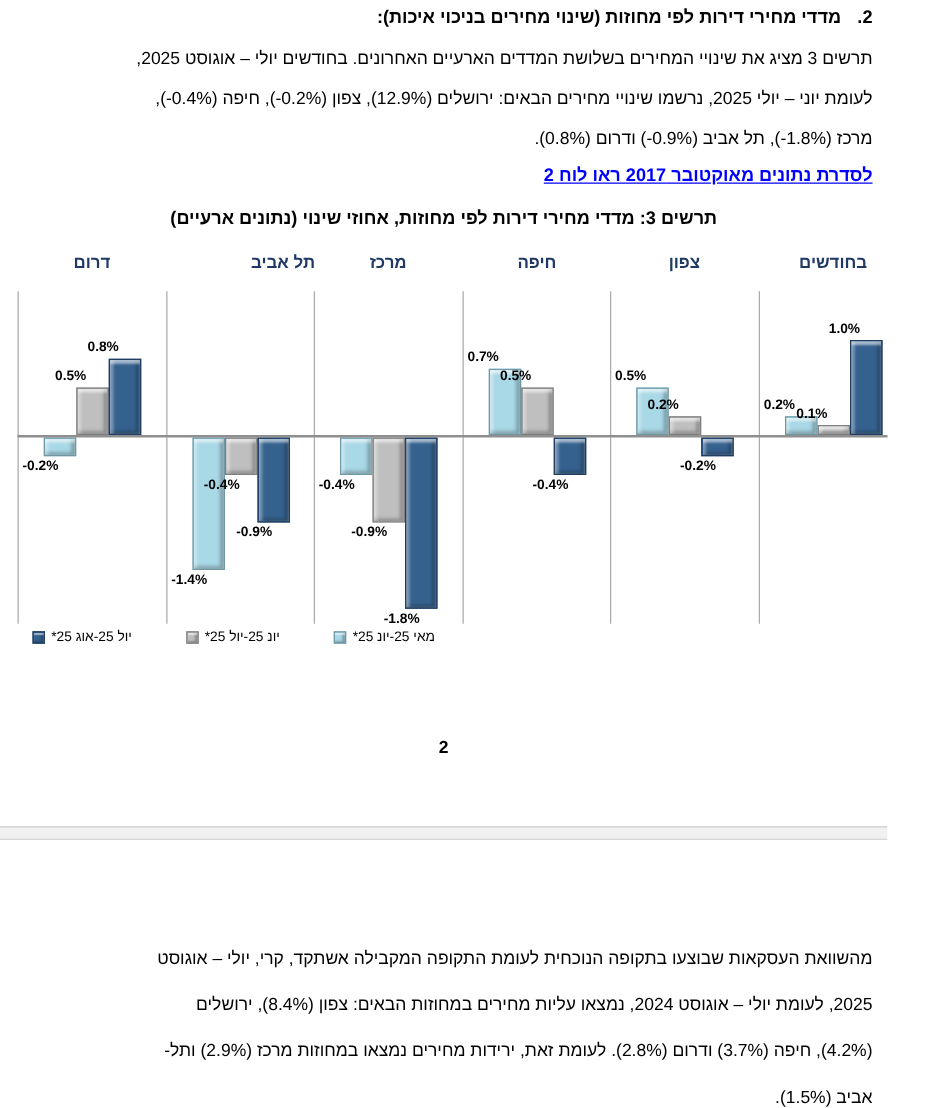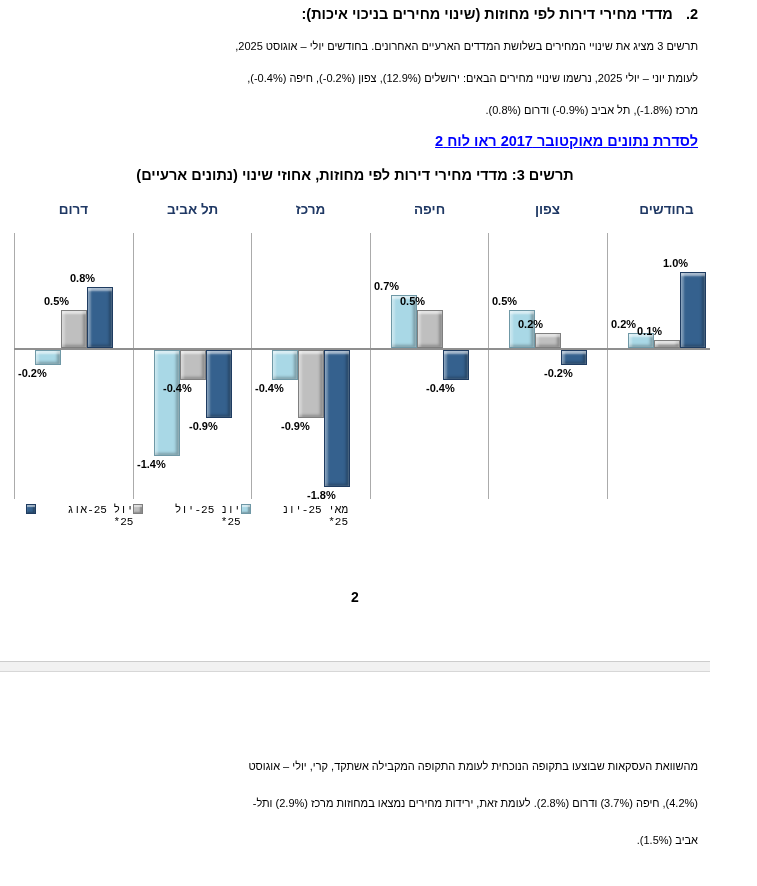--- a/index.html
+++ b/index.html
@@ -4,21 +4,21 @@
 <style>
   html,body{margin:0;padding:0;background:#ffffff;}
   .page{
     position:relative;width:710px;height:886px;background:#ffffff;overflow:hidden;
     font-family:"Liberation Sans","DejaVu Sans",sans-serif;color:#000;
   }
   
   .sec-heading{position:absolute;top:6px;right:12px;left:12px;direction:rtl;text-align:right;
     font-size:14.5px;font-weight:bold;white-space:nowrap;}
   .sec-heading .num{display:inline-block;margin-left:13px;}
-  .para{position:absolute;right:12px;left:12px;direction:rtl;text-align:right;font-size:11px;}
+  .para{position:absolute;right:12px;left:12px;direction:rtl;text-align:right;font-size:14px;}
   .para .line{white-space:nowrap;}
   .para-top{top:30px;line-height:32px;}
   .para-bottom{top:748px;line-height:37px;}
   .doc-link{position:absolute;top:133px;right:12px;direction:rtl;
     font-size:14.5px;font-weight:bold;color:#0000ff;text-decoration:underline;white-space:nowrap;cursor:pointer;}
   .chart-title{position:absolute;top:167px;left:0;width:100%;text-align:center;direction:rtl;
     font-size:14.5px;font-weight:bold;}
   .page-number{position:absolute;top:589px;left:0;width:100%;text-align:center;font-size:14px;font-weight:bold;}
   .page-divider{position:absolute;top:661px;left:0;width:100%;height:9px;background:#f1f1f1;
     border-top:1px solid #cccccc;border-bottom:1px solid #d7d7d7;}
@@ -28,21 +28,21 @@
     font-size:13.5px;font-weight:bold;color:#1f3864;}
   .vline{position:absolute;width:1px;background:#ababab;}
   .zero-line{position:absolute;height:2px;background:#8f8f8f;}
   .bar{position:absolute;box-sizing:border-box;
     box-shadow:inset 0 3px 2px rgba(255,255,255,.55),inset 3px 0 2px rgba(255,255,255,.30),
                inset -3px -2px 3px rgba(0,0,0,.28);}
   .bar-label{position:absolute;width:60px;text-align:left;font-size:11px;font-weight:bold;
     color:#000;direction:ltr;white-space:nowrap;}
   .legend{position:absolute;left:26px;top:304px;width:322px;display:flex;direction:rtl;
     justify-content:space-between;align-items:center;}
-  .legend-item{display:flex;align-items:flex-start;direction:rtl;font-family:Liberation Mono, monospace;}
+  .legend-item{display:flex;align-items:center;direction:rtl;}
   .legend-text{font-size:11px;direction:rtl;unicode-bidi:plaintext;}
   .legend-marker{width:10px;height:10px;margin-right:5px;box-sizing:border-box;
     box-shadow:inset 0 2px 1px rgba(255,255,255,.55),inset -2px -1px 2px rgba(0,0,0,.3);}
 </style>
 </head>
 <body>
 
 <div class="page">
 
   <div class="sec-heading">
@@ -88,21 +88,21 @@
       <div class="bar-label" style="left: 400px; top: 95px;">0.5%</div>
       <div class="bar" title="חיפה יול 25-אוג 25*" style="left: 443px; top: 150px; width: 26px; height: 30px; background: rgb(53, 97, 142); border: 1px solid rgb(31, 60, 97);"></div>
       <div class="bar-label" style="left: 426px; top: 182px;">-0.4%</div>
       <div class="district-label" style="left: 251px; width: 119px; color: rgb(31, 56, 100);">מרכז</div>
       <div class="bar" title="מרכז מאי 25-יונ 25*" style="left: 272px; top: 150px; width: 26px; height: 30px; background: rgb(169, 216, 230); border: 1px solid rgb(111, 152, 166);"></div>
       <div class="bar-label" style="left: 255px; top: 182px;">-0.4%</div>
       <div class="bar" title="מרכז יונ 25-יול 25*" style="left: 298px; top: 150px; width: 26px; height: 68px; background: rgb(191, 191, 191); border: 1px solid rgb(127, 127, 127);"></div>
       <div class="bar-label" style="left: 281px; top: 220px;">-0.9%</div>
       <div class="bar" title="מרכז יול 25-אוג 25*" style="left: 324px; top: 150px; width: 26px; height: 137px; background: rgb(53, 97, 142); border: 1px solid rgb(31, 60, 97);"></div>
       <div class="bar-label" style="left: 307px; top: 289px;">-1.8%</div>
-      <div class="district-label" style="left: 133px; width: 119px; color: rgb(31, 56, 100);">תל אביב</div>
+      <div class="district-label" style="left: 133px; width: 119px; color: rgb(31, 56, 100); text-align: right;">תל אביב</div>
       <div class="bar" title="תל אביב מאי 25-יונ 25*" style="left: 154px; top: 150px; width: 26px; height: 106px; background: rgb(169, 216, 230); border: 1px solid rgb(111, 152, 166);"></div>
       <div class="bar-label" style="left: 137px; top: 258px;">-1.4%</div>
       <div class="bar" title="תל אביב יונ 25-יול 25*" style="left: 180px; top: 150px; width: 26px; height: 30px; background: rgb(191, 191, 191); border: 1px solid rgb(127, 127, 127);"></div>
       <div class="bar-label" style="left: 163px; top: 182px;">-0.4%</div>
       <div class="bar" title="תל אביב יול 25-אוג 25*" style="left: 206px; top: 150px; width: 26px; height: 68px; background: rgb(53, 97, 142); border: 1px solid rgb(31, 60, 97);"></div>
       <div class="bar-label" style="left: 189px; top: 220px;">-0.9%</div>
       <div class="district-label" style="left: 14px; width: 119px; color: rgb(31, 56, 100);">דרום</div>
       <div class="bar" title="דרום מאי 25-יונ 25*" style="left: 35px; top: 150px; width: 26px; height: 15px; background: rgb(169, 216, 230); border: 1px solid rgb(111, 152, 166);"></div>
       <div class="bar-label" style="left: 18px; top: 167px;">-0.2%</div>
       <div class="bar" title="דרום יונ 25-יול 25*" style="left: 61px; top: 110px; width: 26px; height: 38px; background: rgb(191, 191, 191); border: 1px solid rgb(127, 127, 127);"></div>
@@ -125,17 +125,18 @@
         </div>
       </div>
     </div>
 
   <div class="page-number">2</div>
 
   <div class="page-divider"></div>
 
   <div class="para para-bottom">
       <div class="line">מהשוואת העסקאות שבוצעו בתקופה הנוכחית לעומת התקופה המקבילה אשתקד, קרי, יולי – אוגוסט</div>
+      <div class="line">2025, לעומת יולי – אוגוסט 2024, נמצאו עליות מחירים במחוזות הבאים: צפון ‪(8.4%)‬, ירושלים</div>
       <div class="line">‪(4.2%)‬, חיפה ‪(3.7%)‬ ודרום ‪(2.8%)‬. לעומת זאת, ירידות מחירים נמצאו במחוזות מרכז ‪(2.9%)‬ ותל-</div>
       <div class="line">אביב ‪(1.5%)‬.</div>
     </div>
 
 </div>
 
 </body></html>

